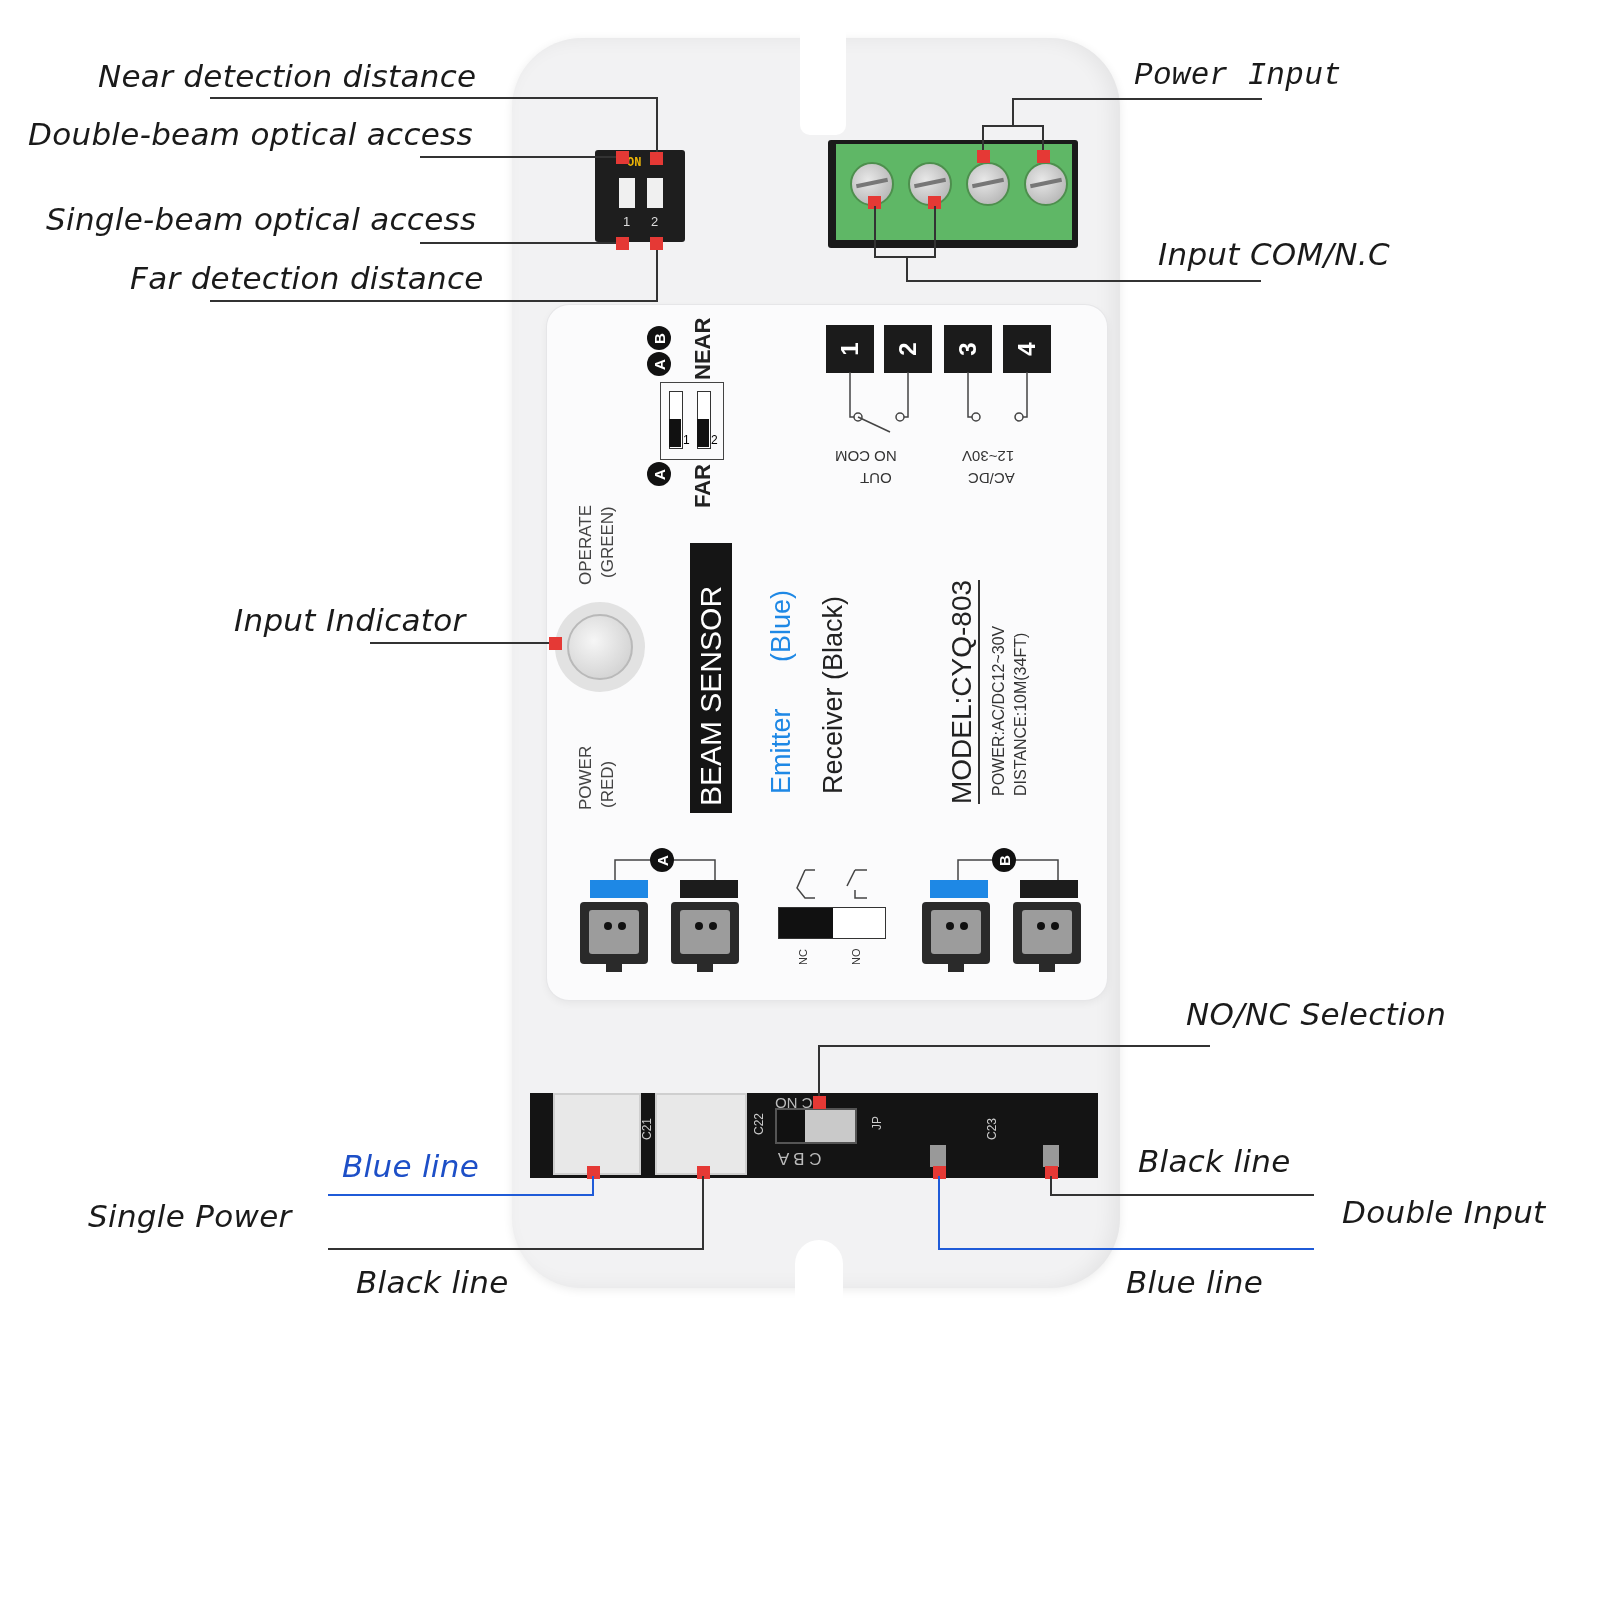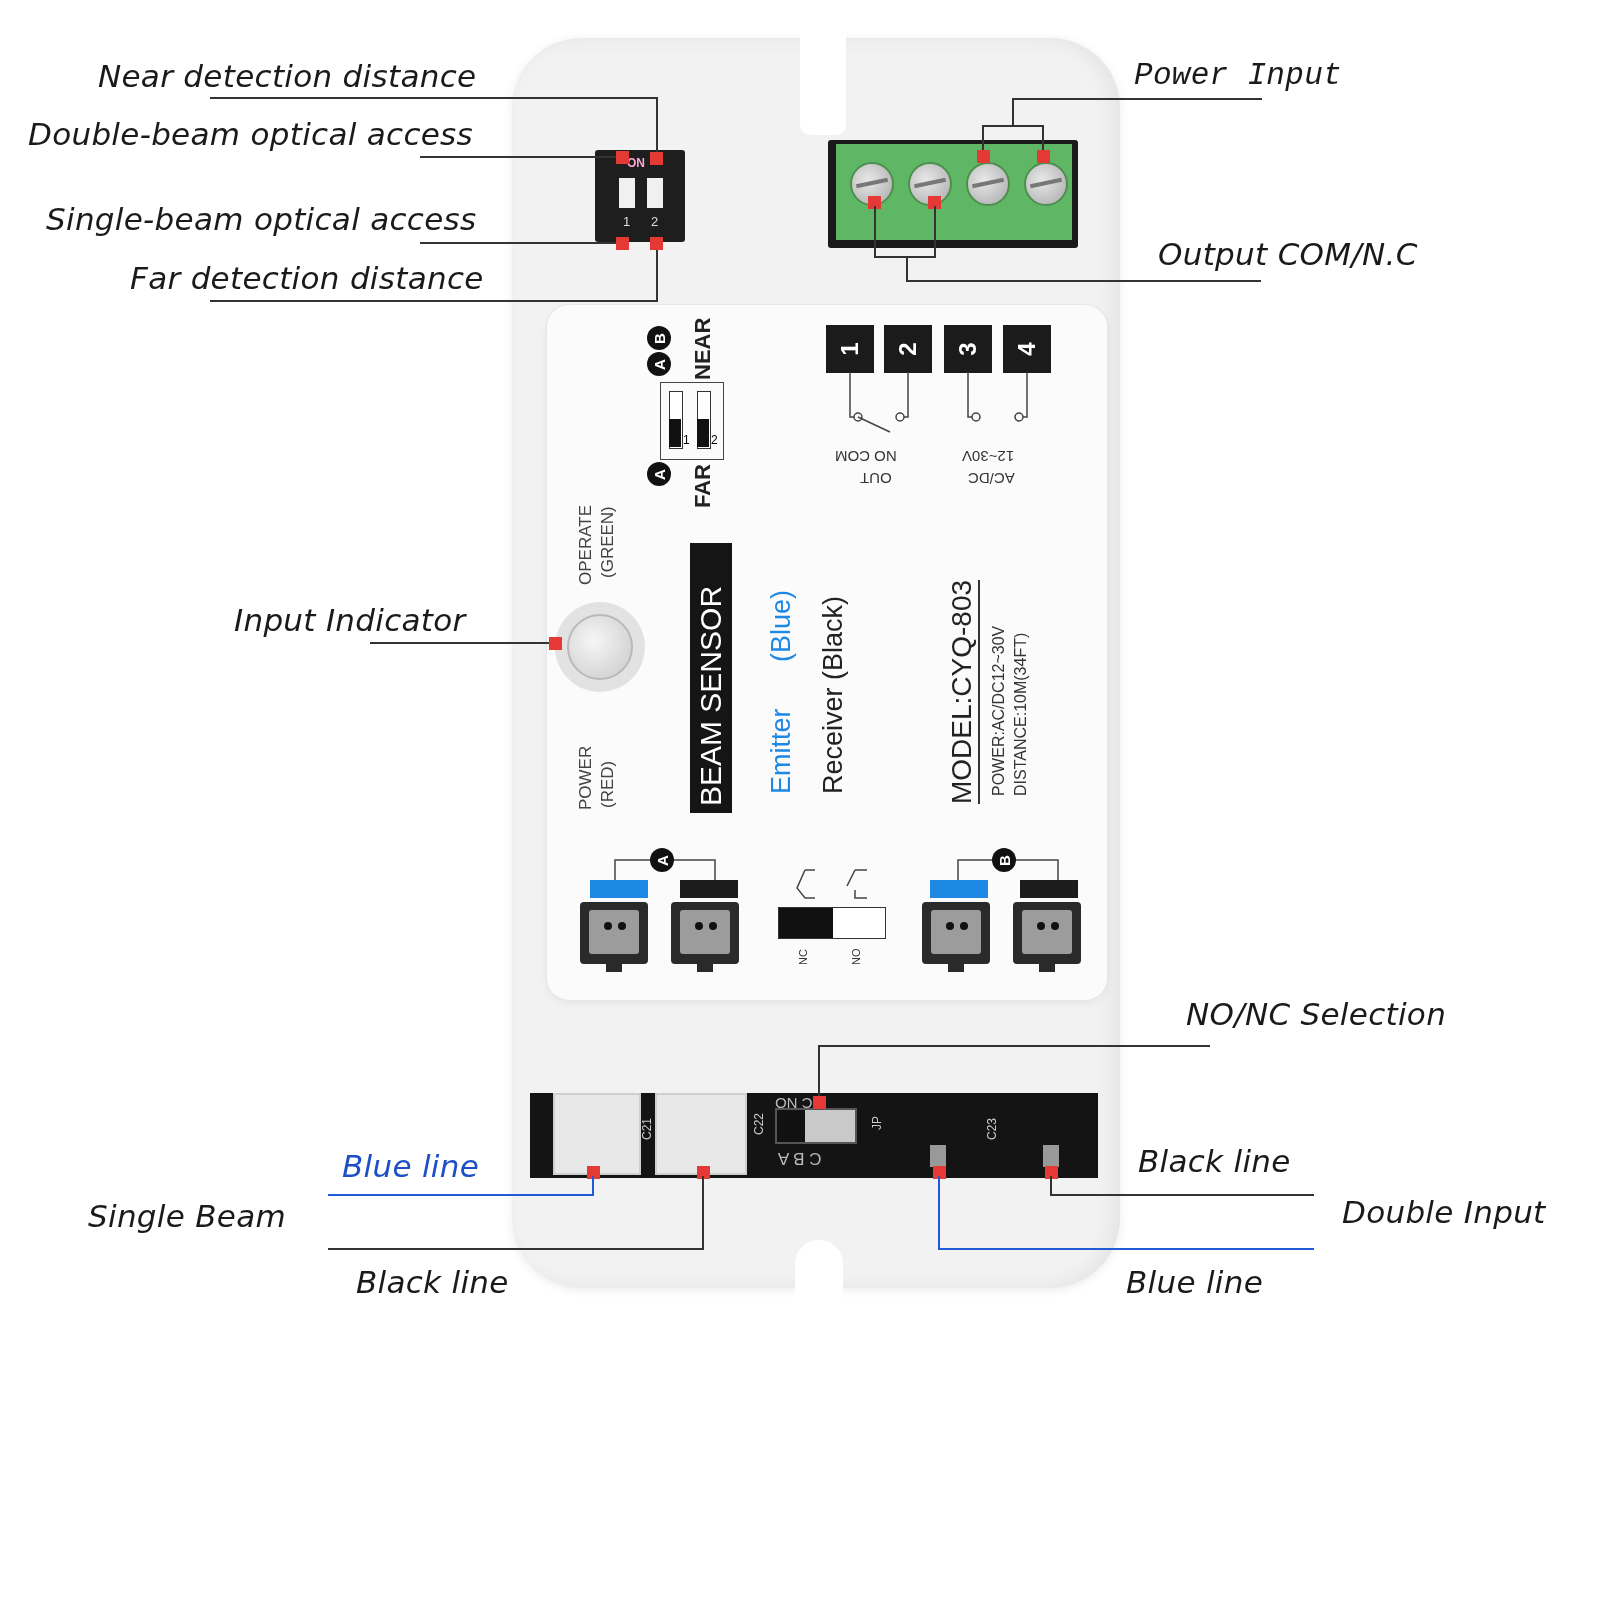--- a/index.html
+++ b/index.html
@@ -31,21 +31,21 @@
 </head>
 <body>
 
 <div class="case" style="left:512px; top:38px; width:608px; height:1250px;"></div>
 
 <div class="abs" style="left:800px; top:30px; width:46px; height:105px; background:#fff; border-radius:0 0 10px 10px;"></div>
 
 <div class="abs" style="left:795px; top:1240px; width:48px; height:60px; background:#fff; border-radius:24px 24px 0 0;"></div>
 
 <div class="abs" style="left:595px; top:150px; width:90px; height:92px; background:#1e1e1e; border-radius:3px;">
-  <div class="abs" style="left:32px; top:6px; color:#f9a8d4; font-size:12px; font-family:Liberation Sans, sans-serif; font-weight:bold;">ON</div>
+  <div class="abs" style="left:32px; top:6px; color:#eab308; font-size:12px; font-family:Liberation Mono, monospace; font-weight:bold;">ON</div>
   <div class="abs" style="left:24px; top:28px; width:16px; height:30px; background:#f0f0f0;"></div>
   <div class="abs" style="left:52px; top:28px; width:16px; height:30px; background:#f0f0f0;"></div>
   <div class="abs" style="left:28px; top:64px; color:#ddd; font-size:13px; font-family:'Liberation Sans',sans-serif;">1</div>
   <div class="abs" style="left:56px; top:64px; color:#ddd; font-size:13px; font-family:'Liberation Sans',sans-serif;">2</div>
 </div>
 
 <div class="abs" style="left:828px; top:140px; width:250px; height:108px; background:#1a1a1a; border-radius:3px;">
   <div class="abs" style="left:8px; top:4px; width:236px; height:96px; background:#5fb766;"></div>
   <div class="screw" style="left:22px; top:22px;"></div>
   <div class="screw" style="left:80px; top:22px;"></div>
@@ -248,21 +248,21 @@
 
 <div class="dot" style="left:1045px; top:1166px;"></div>
 <div class="line" style="left:1050px; top:1176px; width:2px; height:20px;"></div>
 <div class="line" style="left:1050px; top:1194px; width:264px; height:2px;"></div>
 
 <div class="callout" style="left:98px; top:58px;">Near detection distance</div>
 <div class="callout" style="left:28px; top:116px;">Double-beam optical access</div>
 <div class="callout" style="left:46px; top:201px;">Single-beam optical access</div>
 <div class="callout" style="left:130px; top:260px;">Far detection distance</div>
 <div class="callout" style="left:1134px; top:58px;font-family:Liberation Mono, monospace;">Power Input</div>
-<div class="callout" style="left:1158px; top:236px;">Output COM/N.C</div>
+<div class="callout" style="left:1158px; top:236px;">Input COM/N.C</div>
 <div class="callout" style="left:234px; top:602px;">Input Indicator</div>
 <div class="callout" style="left:1186px; top:996px;">NO/NC Selection</div>
 <div class="callout blue" style="left:342px; top:1148px;">Blue line</div>
-<div class="callout" style="left:88px; top:1198px;">Single Beam</div>
+<div class="callout" style="left:88px; top:1198px;">Single Power</div>
 <div class="callout" style="left:356px; top:1264px;">Black line</div>
 <div class="callout" style="left:1138px; top:1143px;">Black line</div>
 <div class="callout" style="left:1342px; top:1194px;">Double Input</div>
 <div class="callout" style="left:1126px; top:1264px;">Blue line</div>
 
 </body></html>

